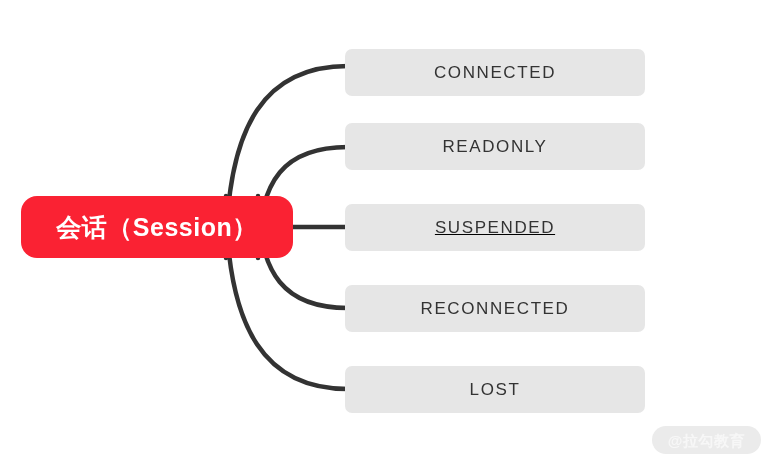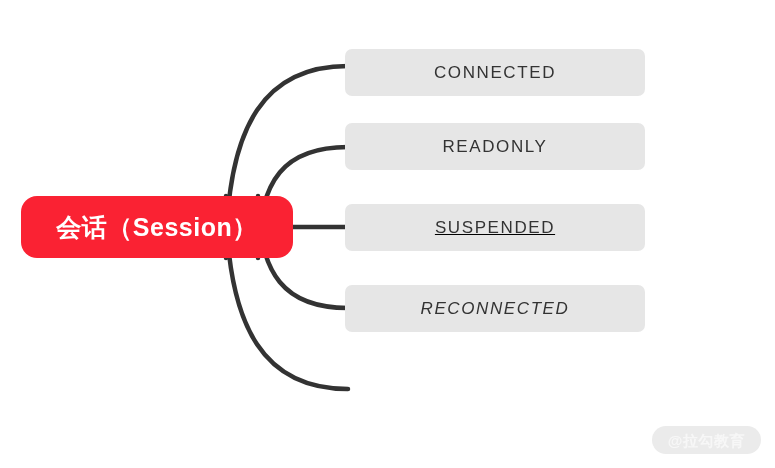--- a/index.html
+++ b/index.html
@@ -69,21 +69,21 @@
     color: #333333;
     font-size: 17px;
     font-weight: normal;
     letter-spacing: 1.6px;
     white-space: nowrap;
     line-height: 1;
   }
   .leaf-0 { top: 49px; }
   .leaf-1 { top: 123px; }
   .leaf-2 { top: 204px; text-decoration: underline; }
-  .leaf-3 { top: 285px; font-style: italic; }
+  .leaf-3 { top: 285px; }
   .leaf-4 { top: 366px; }
   
   .watermark {
     position: absolute;
     right: 14px;
     bottom: 14px;
     height: 28px;
     padding: 0 16px;
     background: #ebebeb;
     border-radius: 14px;
@@ -129,18 +129,21 @@
   </div>
 
   <div class="leaf-node leaf-2">
     <span class="leaf-node-label">SUSPENDED</span>
   </div>
 
   <div class="leaf-node leaf-3">
     <span class="leaf-node-label">RECONNECTED</span>
   </div>
 
+  <div class="leaf-node leaf-4">
+    <span class="leaf-node-label">LOST</span>
+  </div>
 
   <div class="watermark">
     <span class="watermark-label">@拉勾教育</span>
   </div>
 
 </div>
 
 </body></html>

